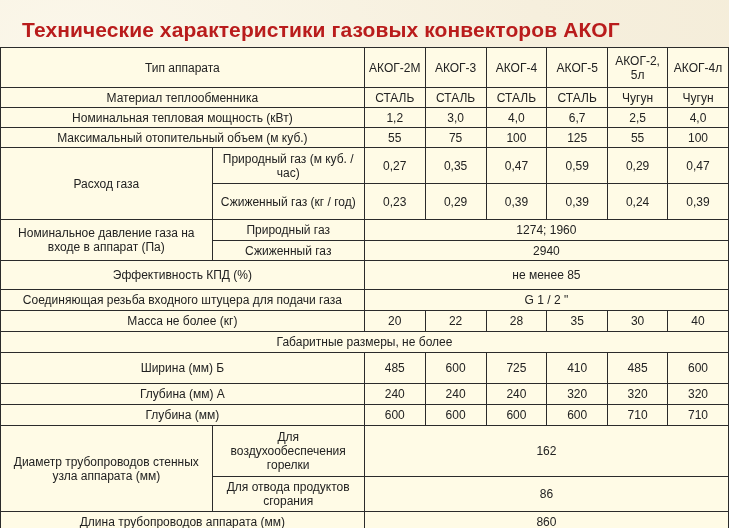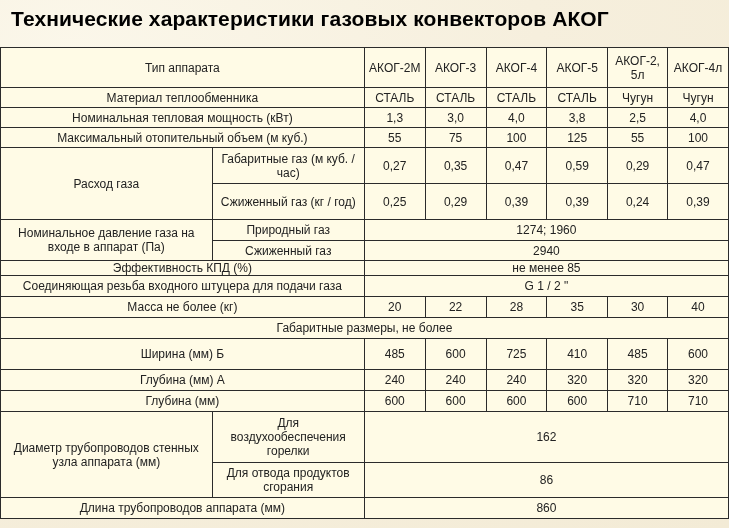--- a/index.html
+++ b/index.html
@@ -1,18 +1,18 @@
 <!DOCTYPE html>
 <html><head>
 <meta charset="utf-8">
 <style>
   html,body{margin:0;padding:0;}
   body{width:729px;height:528px;overflow:hidden;background:#f7f1e1;font-family:"Liberation Sans",sans-serif;position:relative;}
   .bg{position:absolute;inset:0;background:radial-gradient(ellipse at 10% 10%, #fbf7ea 0%, #f6efdd 50%, #f3ebd6 100%);}
-  h1{position:absolute;left:6px;top:2px;margin:5px;font-size:21px;font-weight:bold;color:#000000;letter-spacing:0.1px;}
+  h1{position:absolute;left:6px;top:2px;margin:16px;font-size:21px;font-weight:bold;color:#b91c1c;letter-spacing:0.1px;}
   table{position:absolute;left:0;top:47px;border-collapse:collapse;background:#fffbe6;font-size:12px;color:#222;}
   td{border:1px solid #2b2b2b;text-align:center;vertical-align:middle;padding:0 2px;line-height:14px;}
 </style>
 </head>
 <body>
 <div class="bg"></div>
 
 <h1>Технические характеристики газовых конвекторов АКОГ</h1>
 
 <table>
@@ -40,65 +40,65 @@
     <td colspan="2">Материал теплообменника</td>
     <td>СТАЛЬ</td>
     <td>СТАЛЬ</td>
     <td>СТАЛЬ</td>
     <td>СТАЛЬ</td>
     <td>Чугун</td>
     <td>Чугун</td>
   </tr>
   <tr style="height:20px">
     <td colspan="2">Номинальная тепловая мощность (кВт)</td>
-    <td>1,3</td>
+    <td>1,2</td>
     <td>3,0</td>
     <td>4,0</td>
-    <td>3,8</td>
+    <td>6,7</td>
     <td>2,5</td>
     <td>4,0</td>
   </tr>
   <tr style="height:20px">
     <td colspan="2">Максимальный отопительный объем (м куб.)</td>
     <td>55</td>
     <td>75</td>
     <td>100</td>
     <td>125</td>
     <td>55</td>
     <td>100</td>
   </tr>
   <tr style="height:36px">
     <td rowspan="2">Расход газа</td>
-    <td>Габаритные газ (м куб. / час)</td>
+    <td>Природный газ (м куб. / час)</td>
     <td>0,27</td>
     <td>0,35</td>
     <td>0,47</td>
     <td>0,59</td>
     <td>0,29</td>
     <td>0,47</td>
   </tr>
   <tr style="height:36px">
     <td>Сжиженный газ (кг / год)</td>
-    <td>0,25</td>
+    <td>0,23</td>
     <td>0,29</td>
     <td>0,39</td>
     <td>0,39</td>
     <td>0,24</td>
     <td>0,39</td>
   </tr>
   <tr style="height:21px">
     <td rowspan="2" style="padding:0 16px">Номинальное давление газа на входе в аппарат (Па)</td>
     <td>Природный газ</td>
     <td colspan="6">1274; 1960</td>
   </tr>
   <tr style="height:20px">
     <td>Сжиженный газ</td>
     <td colspan="6">2940</td>
   </tr>
-  <tr style="height:15px">
+  <tr style="height:29px">
     <td colspan="2">Эффективность КПД (%)</td>
     <td colspan="6">не менее 85</td>
   </tr>
   <tr style="height:21px">
     <td colspan="2">Соединяющая резьба входного штуцера для подачи газа</td>
     <td colspan="6">G 1 / 2 "</td>
   </tr>
   <tr style="height:21px">
     <td colspan="2">Масса не более (кг)</td>
     <td>20</td>

